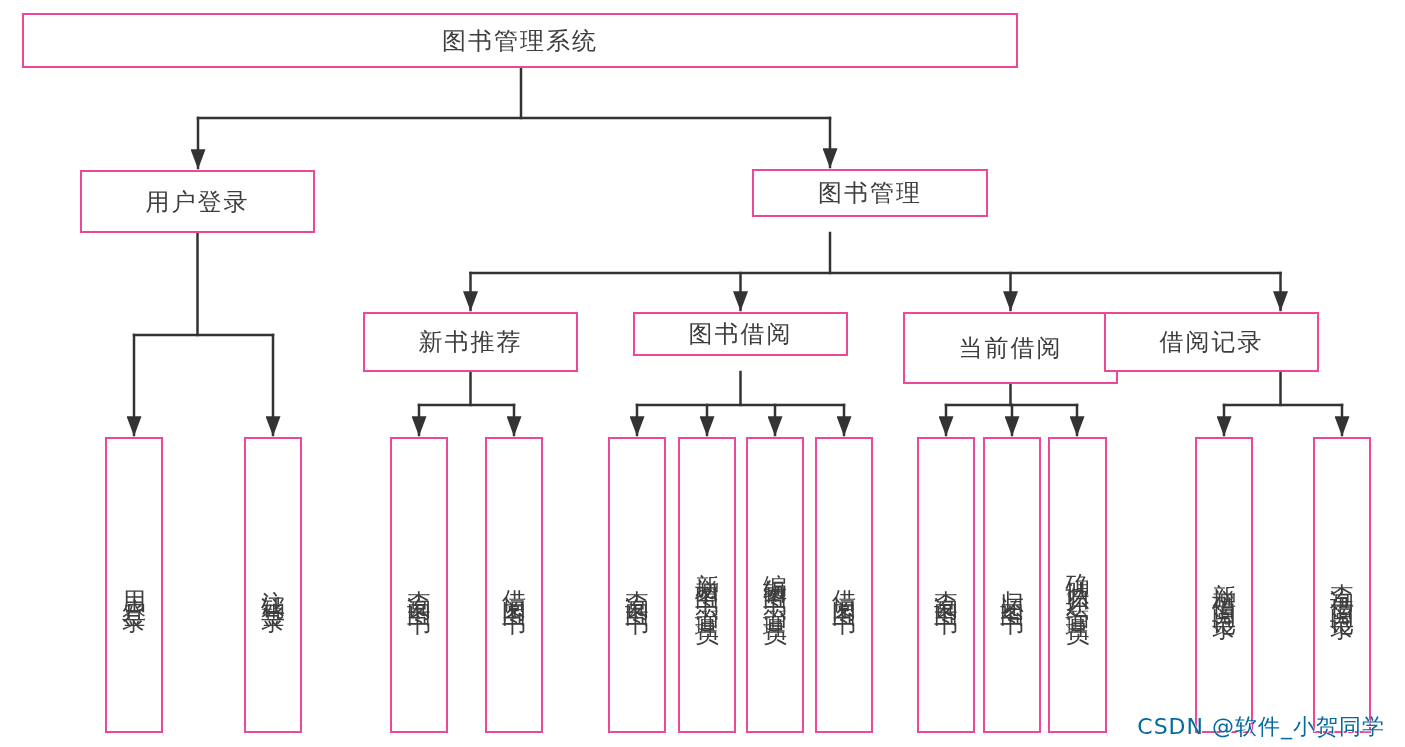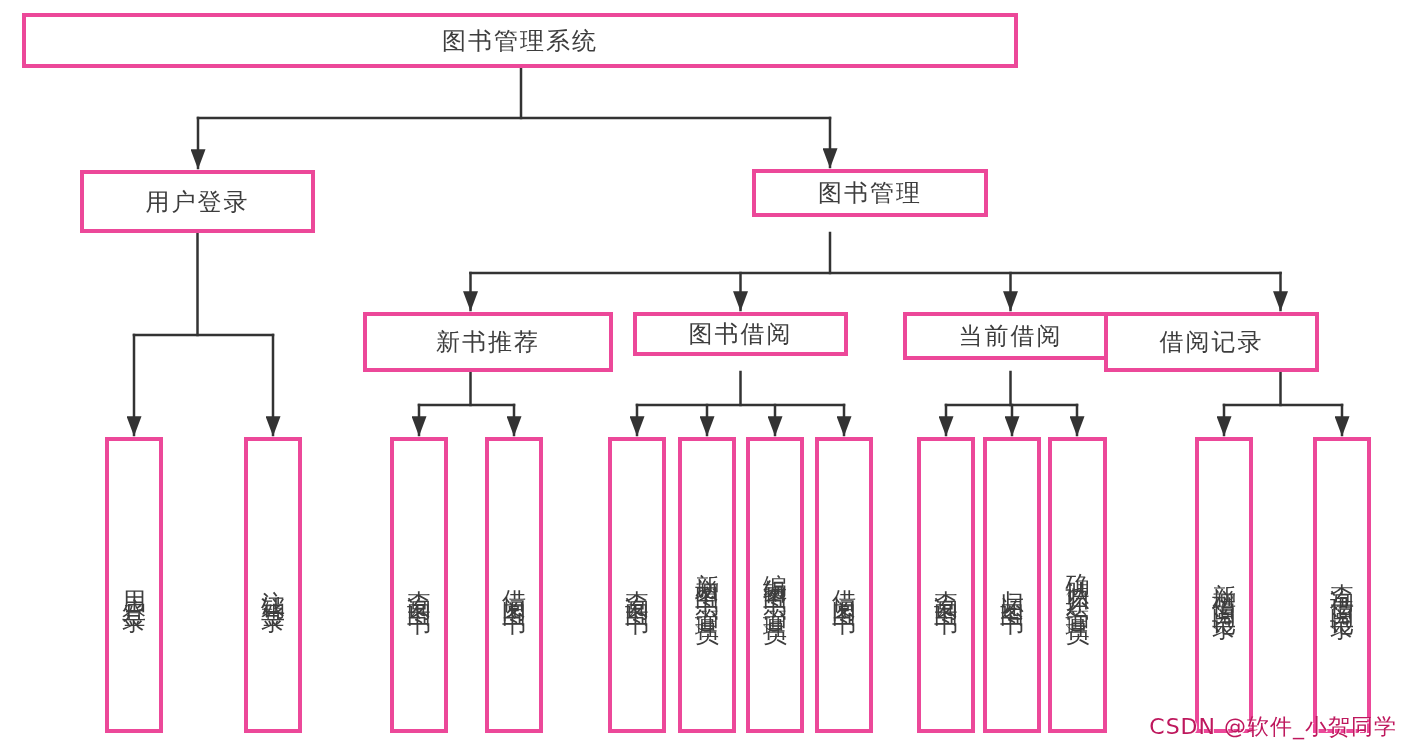--- a/index.html
+++ b/index.html
@@ -19,45 +19,45 @@
     position: absolute;
     left: 0;
     top: 0;
     width: 1405px;
     height: 747px;
     pointer-events: none;
   }
   .node {
     position: absolute;
     box-sizing: border-box;
-    border: 4px solid #ec4899;
+    border: 2px solid #ec4899;
     background: #ffffff;
     color: #3d3d3d;
     display: flex;
     align-items: center;
     justify-content: center;
     text-align: center;
   }
   .h-node {
     font-size: 24px;
     letter-spacing: 2px;
   }
   .v-node {
     writing-mode: vertical-rl;
     text-orientation: mixed;
     font-size: 24px;
     letter-spacing: 7px;
     line-height: 1;
   }
   .watermark {
     position: absolute;
-    right: 8px;
+    right: 20px;
     top: 712px;
     font-size: 22px;
-    color: #be185d;
+    color: #0369a1;
     letter-spacing: 1px;
     text-shadow: 1px 1px 0 #ffffff;
     white-space: nowrap;
   }
 </style>
 </head>
 <body>
 
 <div id="canvas">
 
@@ -109,23 +109,23 @@
       <line x1="1224" y1="405" x2="1224" y2="435" marker-end="url(#ah)"></line>
       <line x1="1342" y1="405" x2="1342" y2="435" marker-end="url(#ah)"></line>
     </g>
   </svg>
 
   <div class="node h-node" style="left:22px; top:13px; width:996px; height:55px;">图书管理系统</div>
 
   <div class="node h-node" style="left:80px; top:170px; width:235px; height:63px;">用户登录</div>
   <div class="node h-node" style="left:752px; top:169px; width:236px; height:48px;">图书管理</div>
 
-  <div class="node h-node" style="left:363px; top:312px; width:250px; height:60px;">新书推荐</div>
+  <div class="node h-node" style="left:363px; top:312px; width:215px; height:60px;">新书推荐</div>
   <div class="node h-node" style="left:633px; top:312px; width:215px; height:44px;">图书借阅</div>
-  <div class="node h-node" style="left:903px; top:312px; width:215px; height:48px;">当前借阅</div>
+  <div class="node h-node" style="left:903px; top:312px; width:215px; height:72px;">当前借阅</div>
   <div class="node h-node" style="left:1104px; top:312px; width:215px; height:60px;">借阅记录</div>
 
   <div class="node v-node" style="left:105px; top:437px; width:58px; height:296px;">用户登录</div>
   <div class="node v-node" style="left:244px; top:437px; width:58px; height:296px;">注销登录</div>
 
   <div class="node v-node" style="left:390px; top:437px; width:58px; height:296px;">查询图书</div>
   <div class="node v-node" style="left:485px; top:437px; width:58px; height:296px;">借阅图书</div>
 
   <div class="node v-node" style="left:608px; top:437px; width:58px; height:296px;">查询图书</div>
   <div class="node v-node" style="left:678px; top:437px; width:58px; height:296px;">新增图书（管理员）</div>

